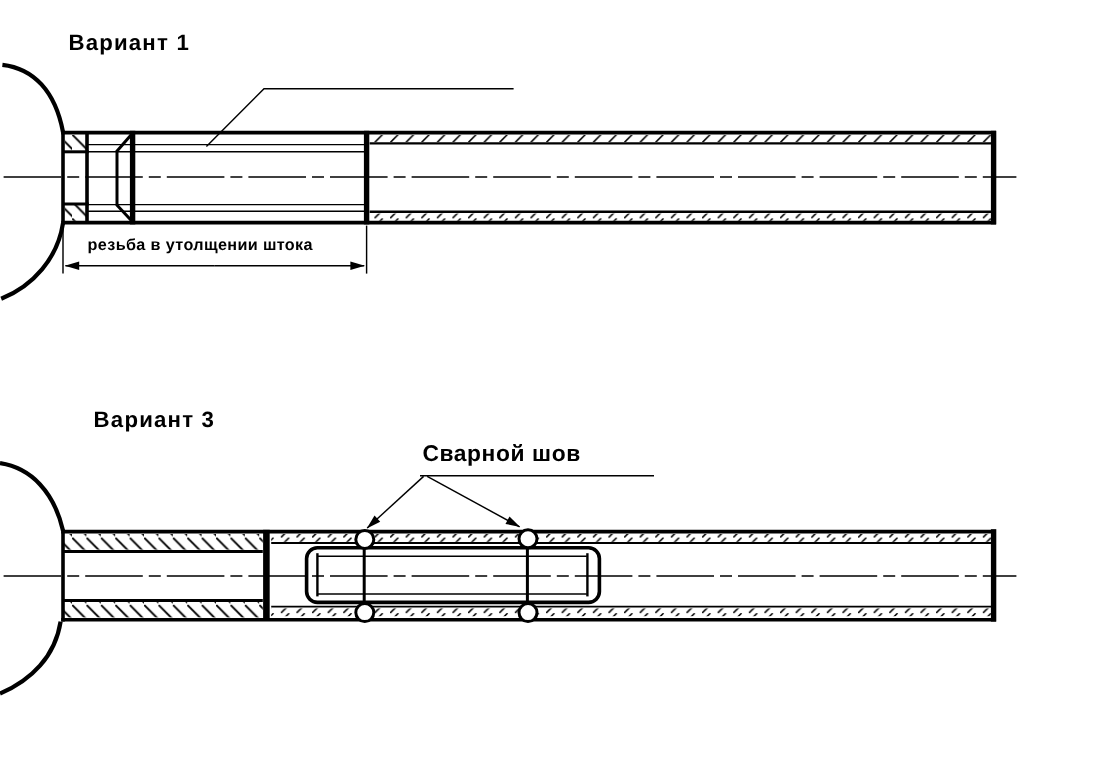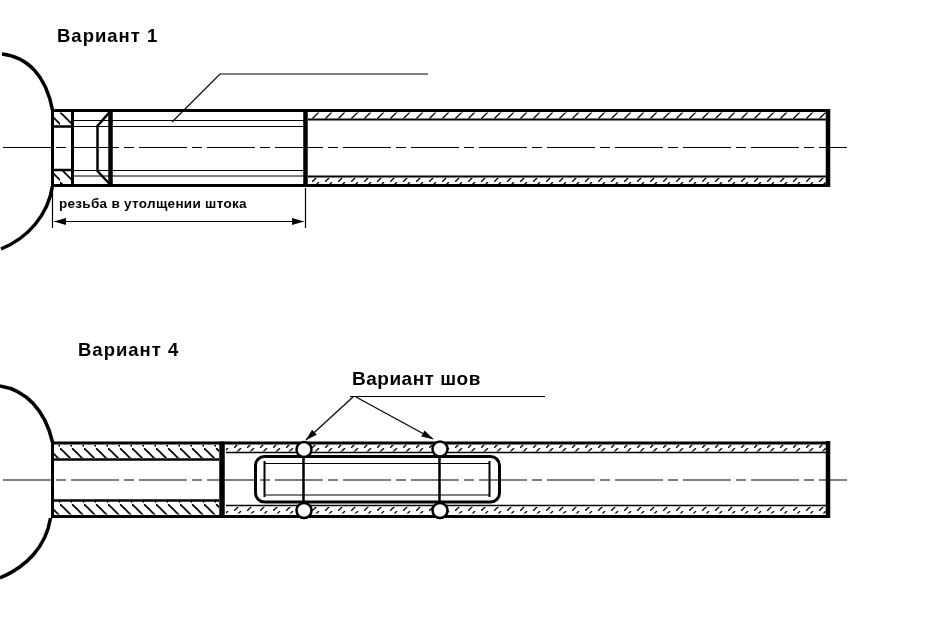--- a/index.html
+++ b/index.html
@@ -135,19 +135,19 @@
       <line class="w1" x1="353" y1="397" x2="306" y2="440" marker-end="url(#arrow)"></line>
       <line class="w1" x1="356" y1="397" x2="433" y2="439" marker-end="url(#arrow)"></line>
 
       <line class="cl" x1="3" y1="480" x2="847" y2="480"></line>
     </g>
   </svg>
 
   <div class="lbl lbl-title" style="left:57px;top:26px;">Вариант 1</div>
 
 
-  <div class="lbl lbl-dim" style="left:59px;top:197px;">резьба в утолщении штока</div>
+  <div class="lbl lbl-dim" style="left:73px;top:197px;">резьба в утолщении штока</div>
 
-  <div class="lbl lbl-title" style="left:78px;top:340px;">Вариант 4</div>
+  <div class="lbl lbl-title" style="left:78px;top:340px;">Вариант 3</div>
 
-  <div class="lbl lbl-weld" style="left:352px;top:369px;">Вариант шов</div>
+  <div class="lbl lbl-weld" style="left:352px;top:369px;">Сварной шов</div>
 
 </div>
 
 </body></html>

